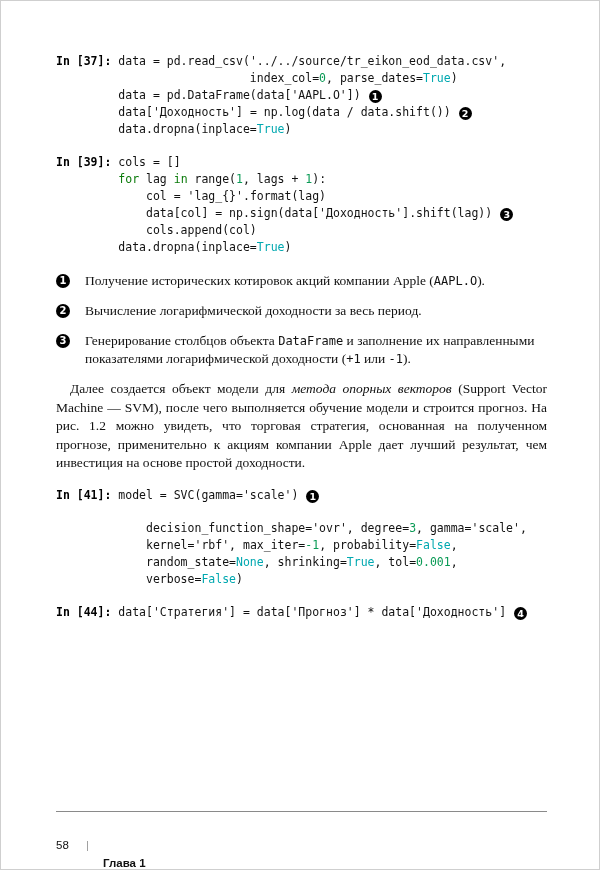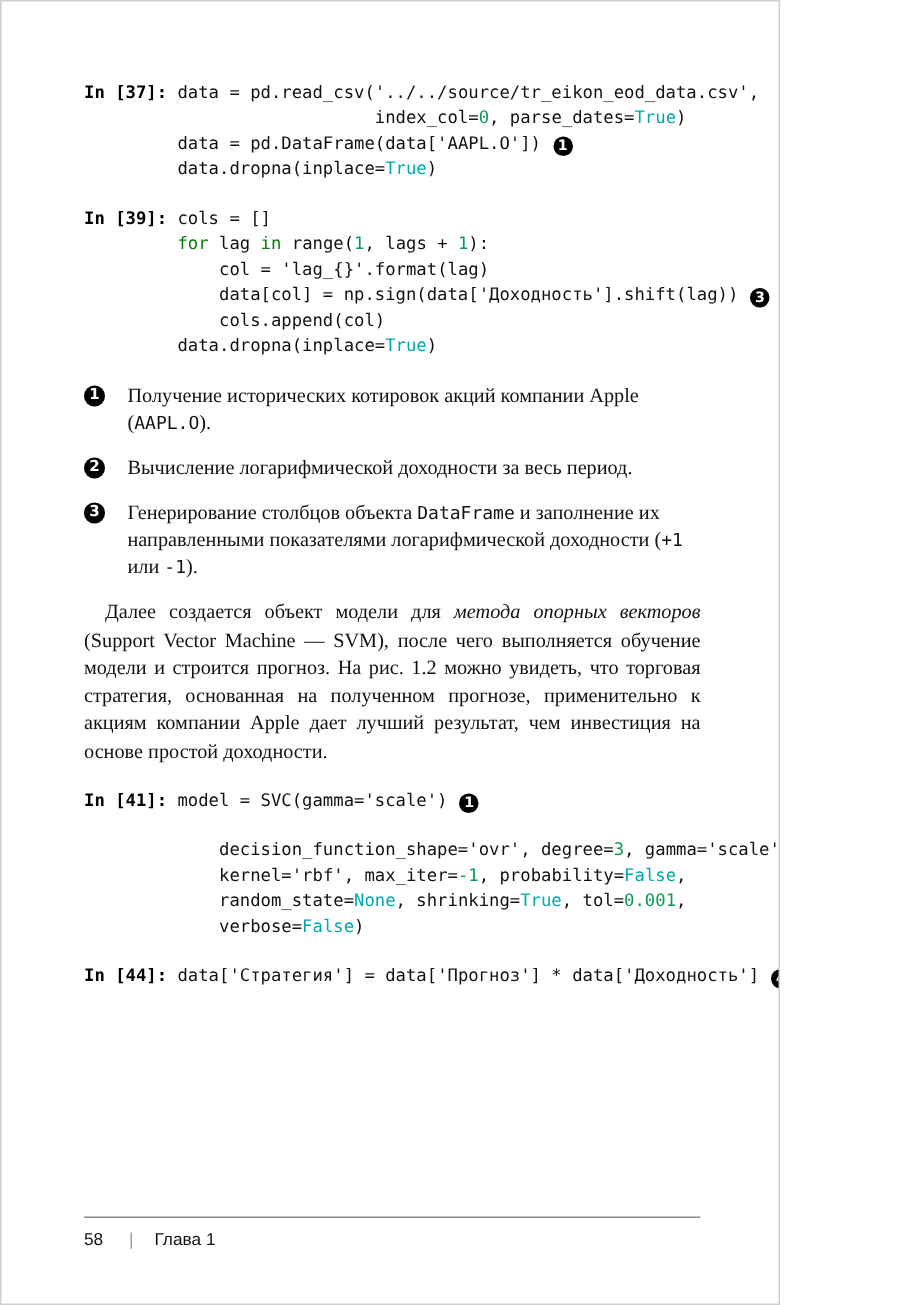--- a/index.html
+++ b/index.html
@@ -1,17 +1,17 @@
 <!DOCTYPE html>
 <html><head>
 <meta charset="utf-8">
 <style>
   html,body{margin:0;padding:0;background:#fff;}
   .page{
-    width:520px;height:870px;box-sizing:border-box;background:#ffffff;
+    width:600px;height:870px;box-sizing:border-box;background:#ffffff;
     border:1px solid #cfcfcf;position:relative;overflow:hidden;
     font-family:"Liberation Serif", serif;color:#111;
   }
   .content{padding:52px 52px 0 55px;}
 
   
   .code{
     font-family:"DejaVu Sans Mono", monospace;
     font-size:11.5px;line-height:17px;margin:0 0 16px 0;
   }
@@ -49,32 +49,33 @@
 
   
   .footer{
     position:absolute;left:55px;right:52px;top:810px;
     border-top:1px solid #8a8a8a;padding-top:9px;
     font-family:"Liberation Sans", sans-serif;font-size:11.5px;
     display:flex;align-items:center;gap:0;
   }
   .footer .pnum{min-width:30px;}
   .footer .vbar{color:#9a9a9a;margin:0 14px 0 0;font-weight:normal;}
-  .footer .chapter{font-weight:normal;}
+  .footer .chapter{font-weight:bold;margin-top:36px;}
 </style>
 </head>
 <body>
 
 <div class="page">
   <div class="content">
 
     <div class="code">
         <div class="code-line"><span class="tok-p">In [37]: </span><span>data = pd.read_csv(</span><span class="tok-s">'../../source/tr_eikon_eod_data.csv'</span><span>,</span></div>
         <div class="code-line"><span>                            index_col=</span><span class="tok-n">0</span><span>, parse_dates=</span><span class="tok-b">True</span><span>)</span></div>
         <div class="code-line"><span>         data = pd.DataFrame(data[</span><span class="tok-s">'AAPL.O'</span><span>])</span><span class="tok-m">1</span></div>
+        <div class="code-line"><span>         data[</span><span class="tok-s">'Доходность'</span><span>] = np.log(data / data.shift())</span><span class="tok-m">2</span></div>
         <div class="code-line"><span>         data.dropna(inplace=</span><span class="tok-b">True</span><span>)</span></div>
       </div>
     <div class="code">
         <div class="code-line"><span class="tok-p">In [39]: </span><span>cols = []</span></div>
         <div class="code-line"><span>         </span><span class="tok-k">for</span><span> lag </span><span class="tok-k">in</span><span> range(</span><span class="tok-n">1</span><span>, lags + </span><span class="tok-n">1</span><span>):</span></div>
         <div class="code-line"><span>             col = </span><span class="tok-s">'lag_{}'</span><span>.format(lag)</span></div>
         <div class="code-line"><span>             data[col] = np.sign(data[</span><span class="tok-s">'Доходность'</span><span>].shift(lag))</span><span class="tok-m">3</span></div>
         <div class="code-line"><span>             cols.append(col)</span></div>
         <div class="code-line"><span>         data.dropna(inplace=</span><span class="tok-b">True</span><span>)</span></div>
       </div>

